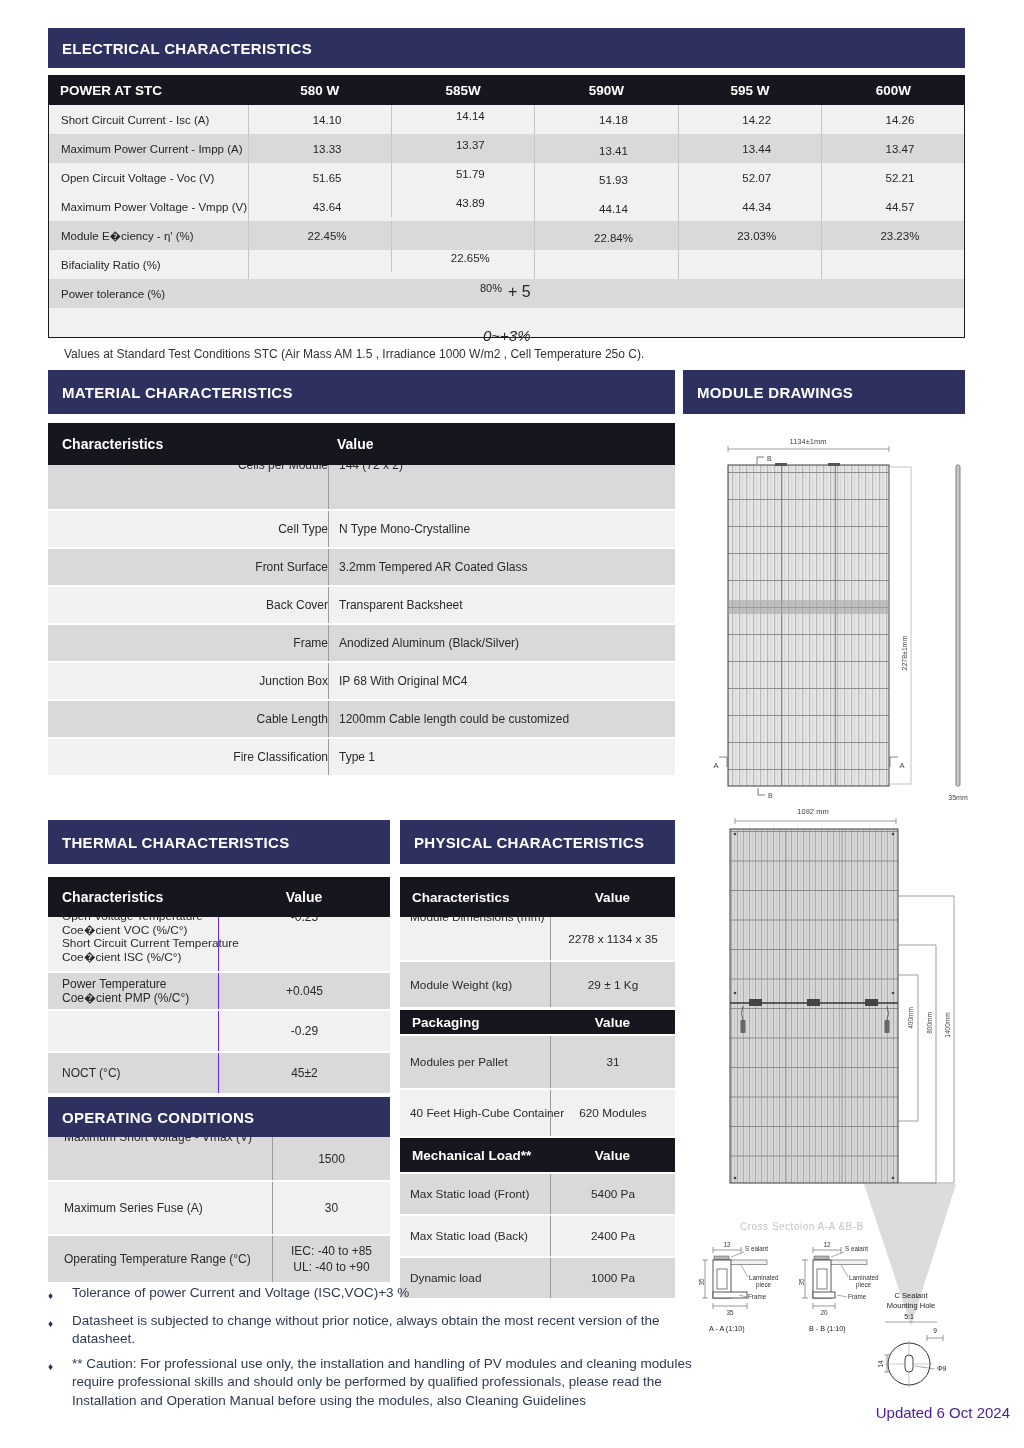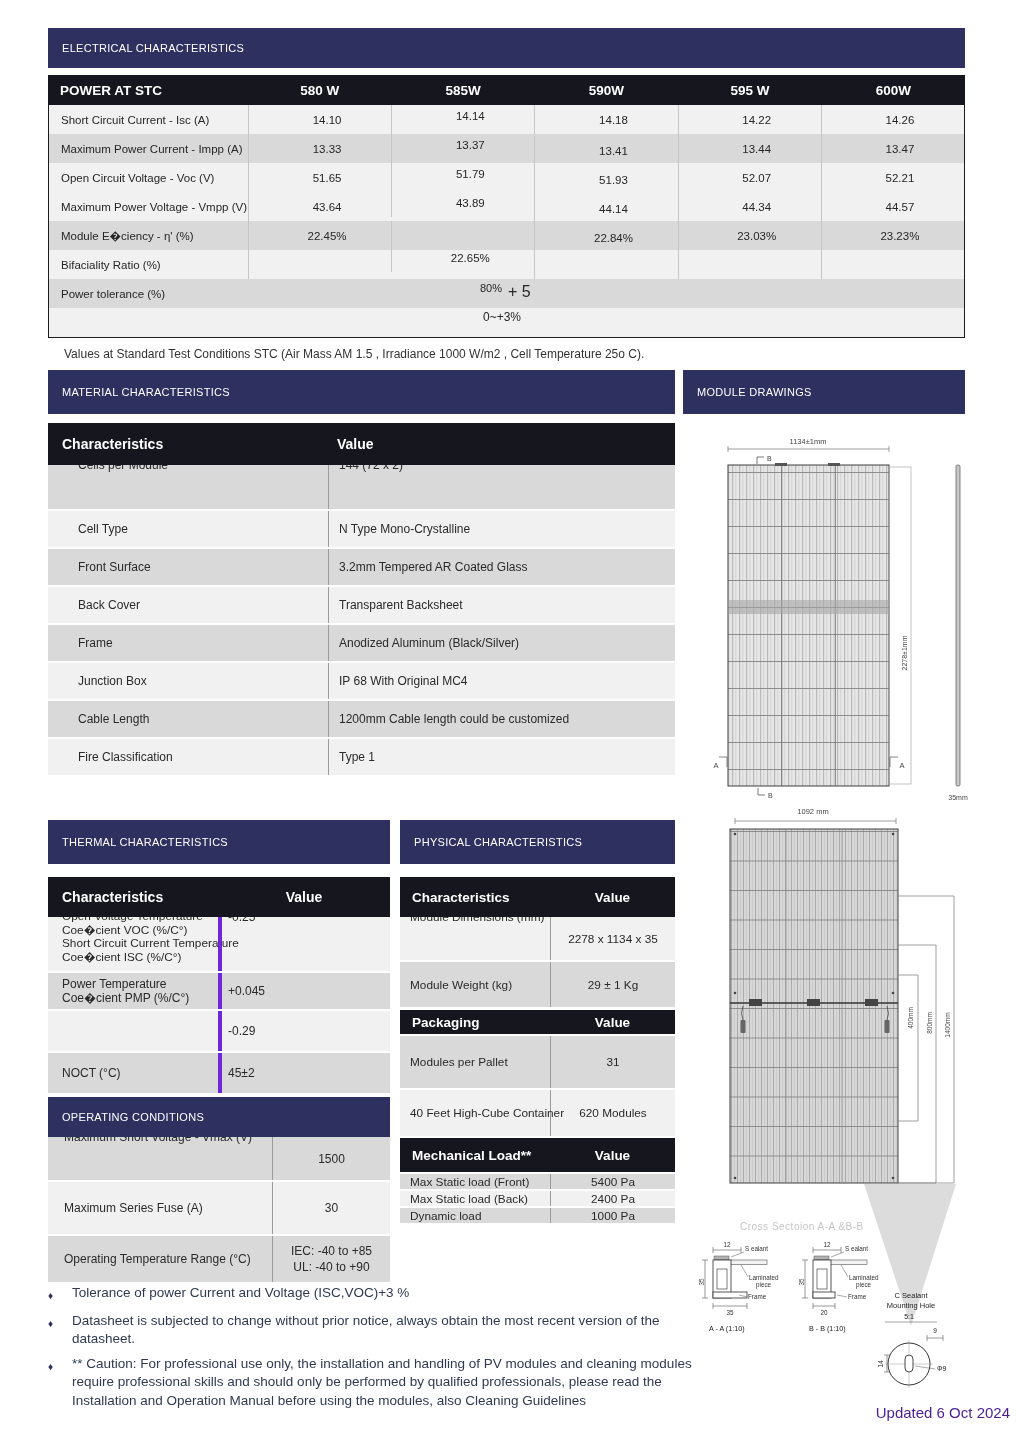--- a/index.html
+++ b/index.html
@@ -1,21 +1,21 @@
 <!DOCTYPE html>
 <html><head>
 <meta charset="utf-8">
 <style>
 * { margin:0; padding:0; box-sizing:border-box; }
 html,body { background:#fff; }
 body { width:1024px; height:1448px; position:relative; font-family:"Liberation Sans",sans-serif; }
 .page { position:absolute; width:1024px; height:1448px; background:#fff; overflow:hidden; }
 .abs { position:absolute; }
 
-.band { background:#2e3060; color:#fff; font-weight:400; font-size:11px; letter-spacing:.3px;
+.band { background:#2e3060; color:#fff; font-weight:700; font-size:15px; letter-spacing:.3px;
   display:flex; align-items:center; padding-left:14px; height:40px; position:relative; z-index:3; }
 .band44 { height:44px; }
 .blackbar { background:#16161f; color:#fff; font-weight:700; position:relative; z-index:3; }
 
 
 .sec-elec { left:48px; top:28px; width:917px; }
 .powerbar { margin-top:7px; height:30px; display:grid; grid-template-columns:200px repeat(5,1fr);
   align-items:center; font-size:13.5px; }
 .pb-label { padding-left:12px; }
 .pb-val { text-align:center; }
@@ -24,50 +24,50 @@
 .erow .lab { display:flex; align-items:center; padding-left:12px; }
 .erow .val { display:flex; align-items:center; justify-content:center; border-left:1px solid #c6c6c6;padding-left:14px; }
 .c585 { transform:translateY(-4px); }
 .c590 { transform:translateY(2px); }
 .cbifa { transform:translateY(-7px); }
 .rL { background:#f1f1f1; }
 .rG { background:#d9d9d9; }
 .tolarea { grid-column:2/7; position:relative; }
 .tol-sm { position:absolute; left:232px; top:3px; font-size:11px; }
 .tol-lg { position:absolute; left:260px; top:4px; font-size:16px; }
-.tolarea2 span { position:absolute; left:235px; top:2px; font-size:12px; }
+.tolarea2 span { position:absolute; left:235px; top:19px; font-size:15px;font-style:italic; }
 .stc-note { margin-top:9px; padding-left:16px; font-size:12px; color:#333; }
 
 
 .cliptext { display:block; margin-top:-7px; line-height:14px; white-space:nowrap; }
 .blockline { display:block; line-height:14px; }
 
 
 .sec-material { left:48px; top:370px; width:627px; }
 .mat-head { margin-top:9px; height:42px; display:grid; grid-template-columns:280px 1fr; align-items:center; font-size:14px; }
 .mh-c { padding-left:14px; } .mh-v { padding-left:9px; }
 .mrow { display:grid; grid-template-columns:280px 1fr; height:36px; margin-top:2px; font-size:12px; color:#2a2a2a; }
-.mrow .mlab { display:flex; align-items:center; padding-left:30px; }
+.mrow .mlab { display:flex; align-items:center; padding-left:0;justify-content:flex-end; }
 .mrow .mval { display:flex; align-items:center; padding-left:10px; border-left:1px solid #9b9b9b; }
 .mrow.first { height:44px; margin-top:0; }
 .mrow.first .mlab, .mrow.first .mval { align-items:flex-start; }
 
 
 .sec-thermal { left:48px; top:820px; width:342px; }
 .th-head { margin-top:13px; height:40px; display:grid; grid-template-columns:170px 1fr; align-items:center; font-size:14px; }
 .th-c { padding-left:14px; } .th-v { text-align:center; }
 .trow { display:grid; grid-template-columns:170px 1fr; margin-top:2px; font-size:12px; color:#2a2a2a; }
 .trow .tlab { padding-left:14px; display:flex; flex-direction:column; justify-content:center; }
-.trow .tval { display:flex; align-items:center; justify-content:flex-start; border-left:4px solid #6d28d9;padding-left:6px; }
+.trow .tval { display:flex; align-items:center; justify-content:center; border-left:1px solid #6d28d9; }
 .trow1 { height:54px; margin-top:0; }
 .trow1 .tlab { justify-content:flex-start; }
 .trow1 .tval { align-items:flex-start; }
 .clipblock { display:block; margin-top:-7px; }
 .clipblock .l { display:block; line-height:13.5px; font-size:11.8px; white-space:nowrap; }
-.h36{height:36px}.h40{height:40px}.h43{height:43px}.h44{height:52px}.h45{height:45px}.h46{height:46px}.h28{height:15px}
+.h36{height:36px}.h40{height:40px}.h43{height:43px}.h44{height:52px}.h45{height:45px}.h46{height:46px}.h28{height:40px}
 
 
 .sec-operating { left:48px; top:1097px; width:342px; }
 .orow { display:grid; grid-template-columns:224px 1fr; margin-top:2px; font-size:12px; color:#2a2a2a; }
 .orow .olab { display:flex; align-items:center; padding-left:16px; }
 .orow .oval { display:flex; flex-direction:column; align-items:center; justify-content:center; border-left:1px solid #9b9b9b; text-align:center; }
 .orow.firstrow { margin-top:0; }
 .orow.firstrow .olab { align-items:flex-start; }
 .oval .blockline { line-height:16px; }
 

